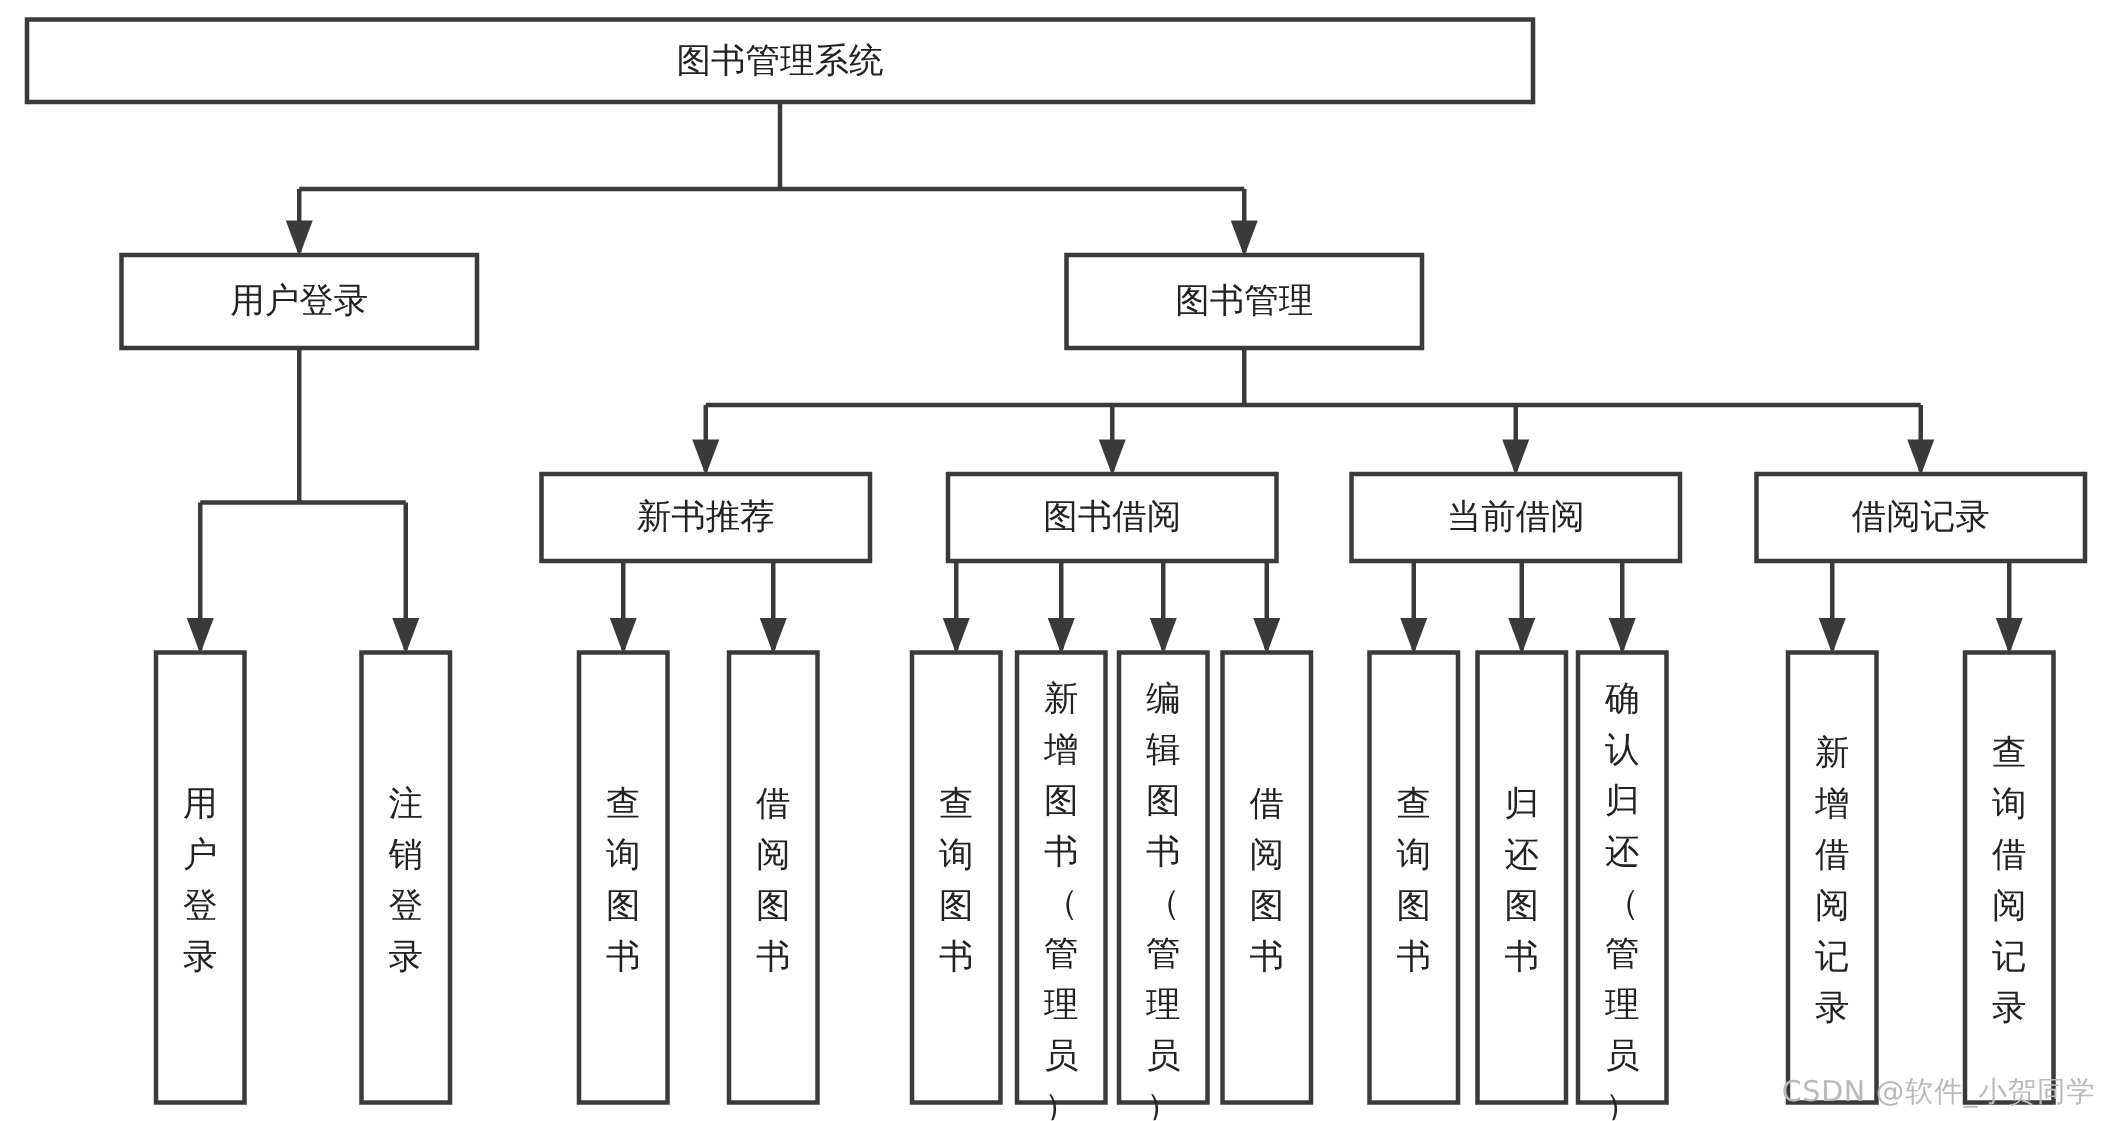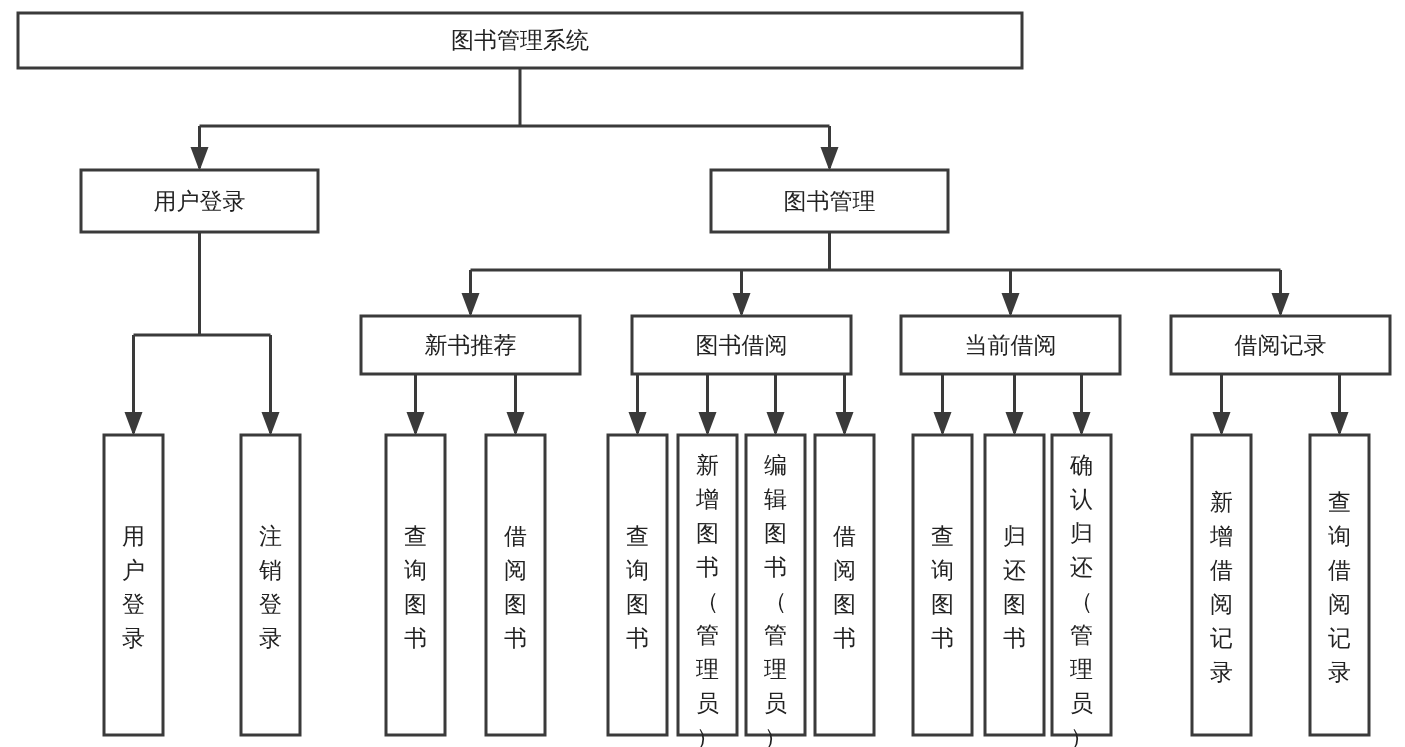--- a/index.html
+++ b/index.html
@@ -205,14 +205,15 @@
           <text x="1221.5" y="509.52" class="node-label-v"><tspan x="1221.5" dy="0">新</tspan><tspan x="1221.5" dy="34">增</tspan><tspan x="1221.5" dy="34">借</tspan><tspan x="1221.5" dy="34">阅</tspan><tspan x="1221.5" dy="34">记</tspan><tspan x="1221.5" dy="34">录</tspan></text>
         </g>
         <g>
           <rect x="1310" y="435" width="59" height="300" class="node-box"></rect>
           <text x="1339.5" y="509.52" class="node-label-v"><tspan x="1339.5" dy="0">查</tspan><tspan x="1339.5" dy="34">询</tspan><tspan x="1339.5" dy="34">借</tspan><tspan x="1339.5" dy="34">阅</tspan><tspan x="1339.5" dy="34">记</tspan><tspan x="1339.5" dy="34">录</tspan></text>
         </g>
       </g>
 
   </svg>
 
+  <div class="watermark">CSDN @软件_小贺同学</div>
 
 </div>
 
 </body></html>

